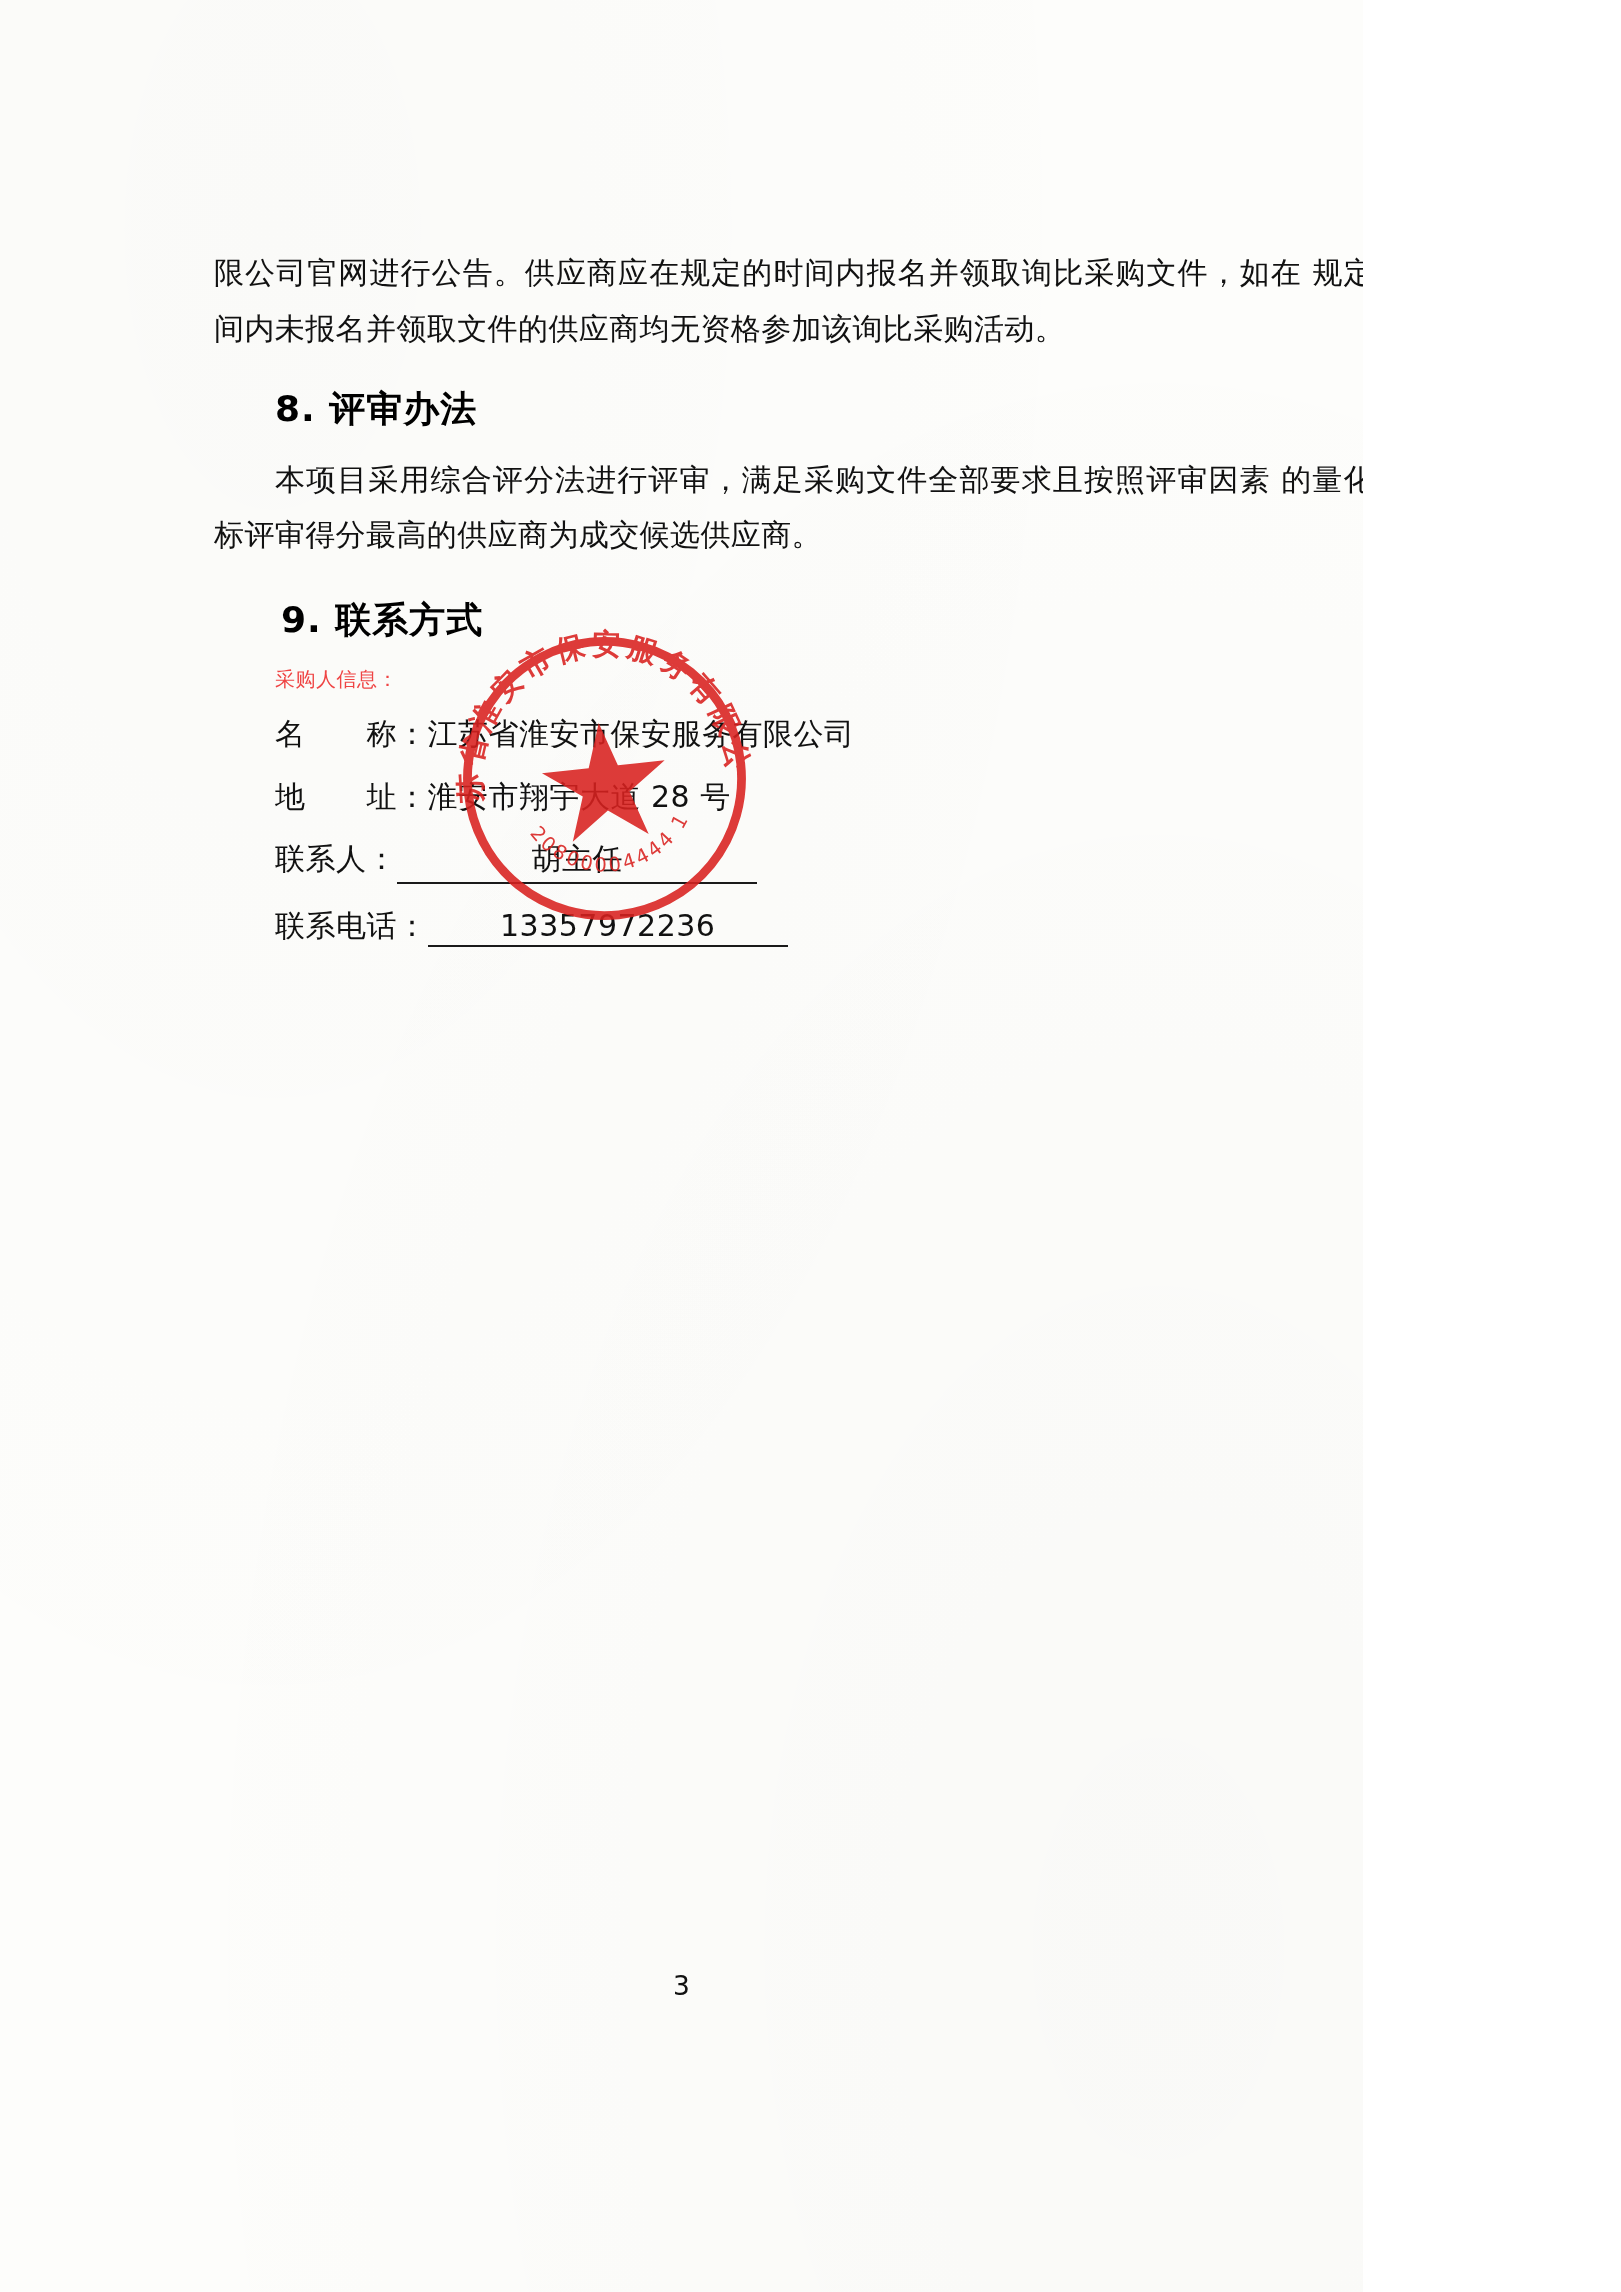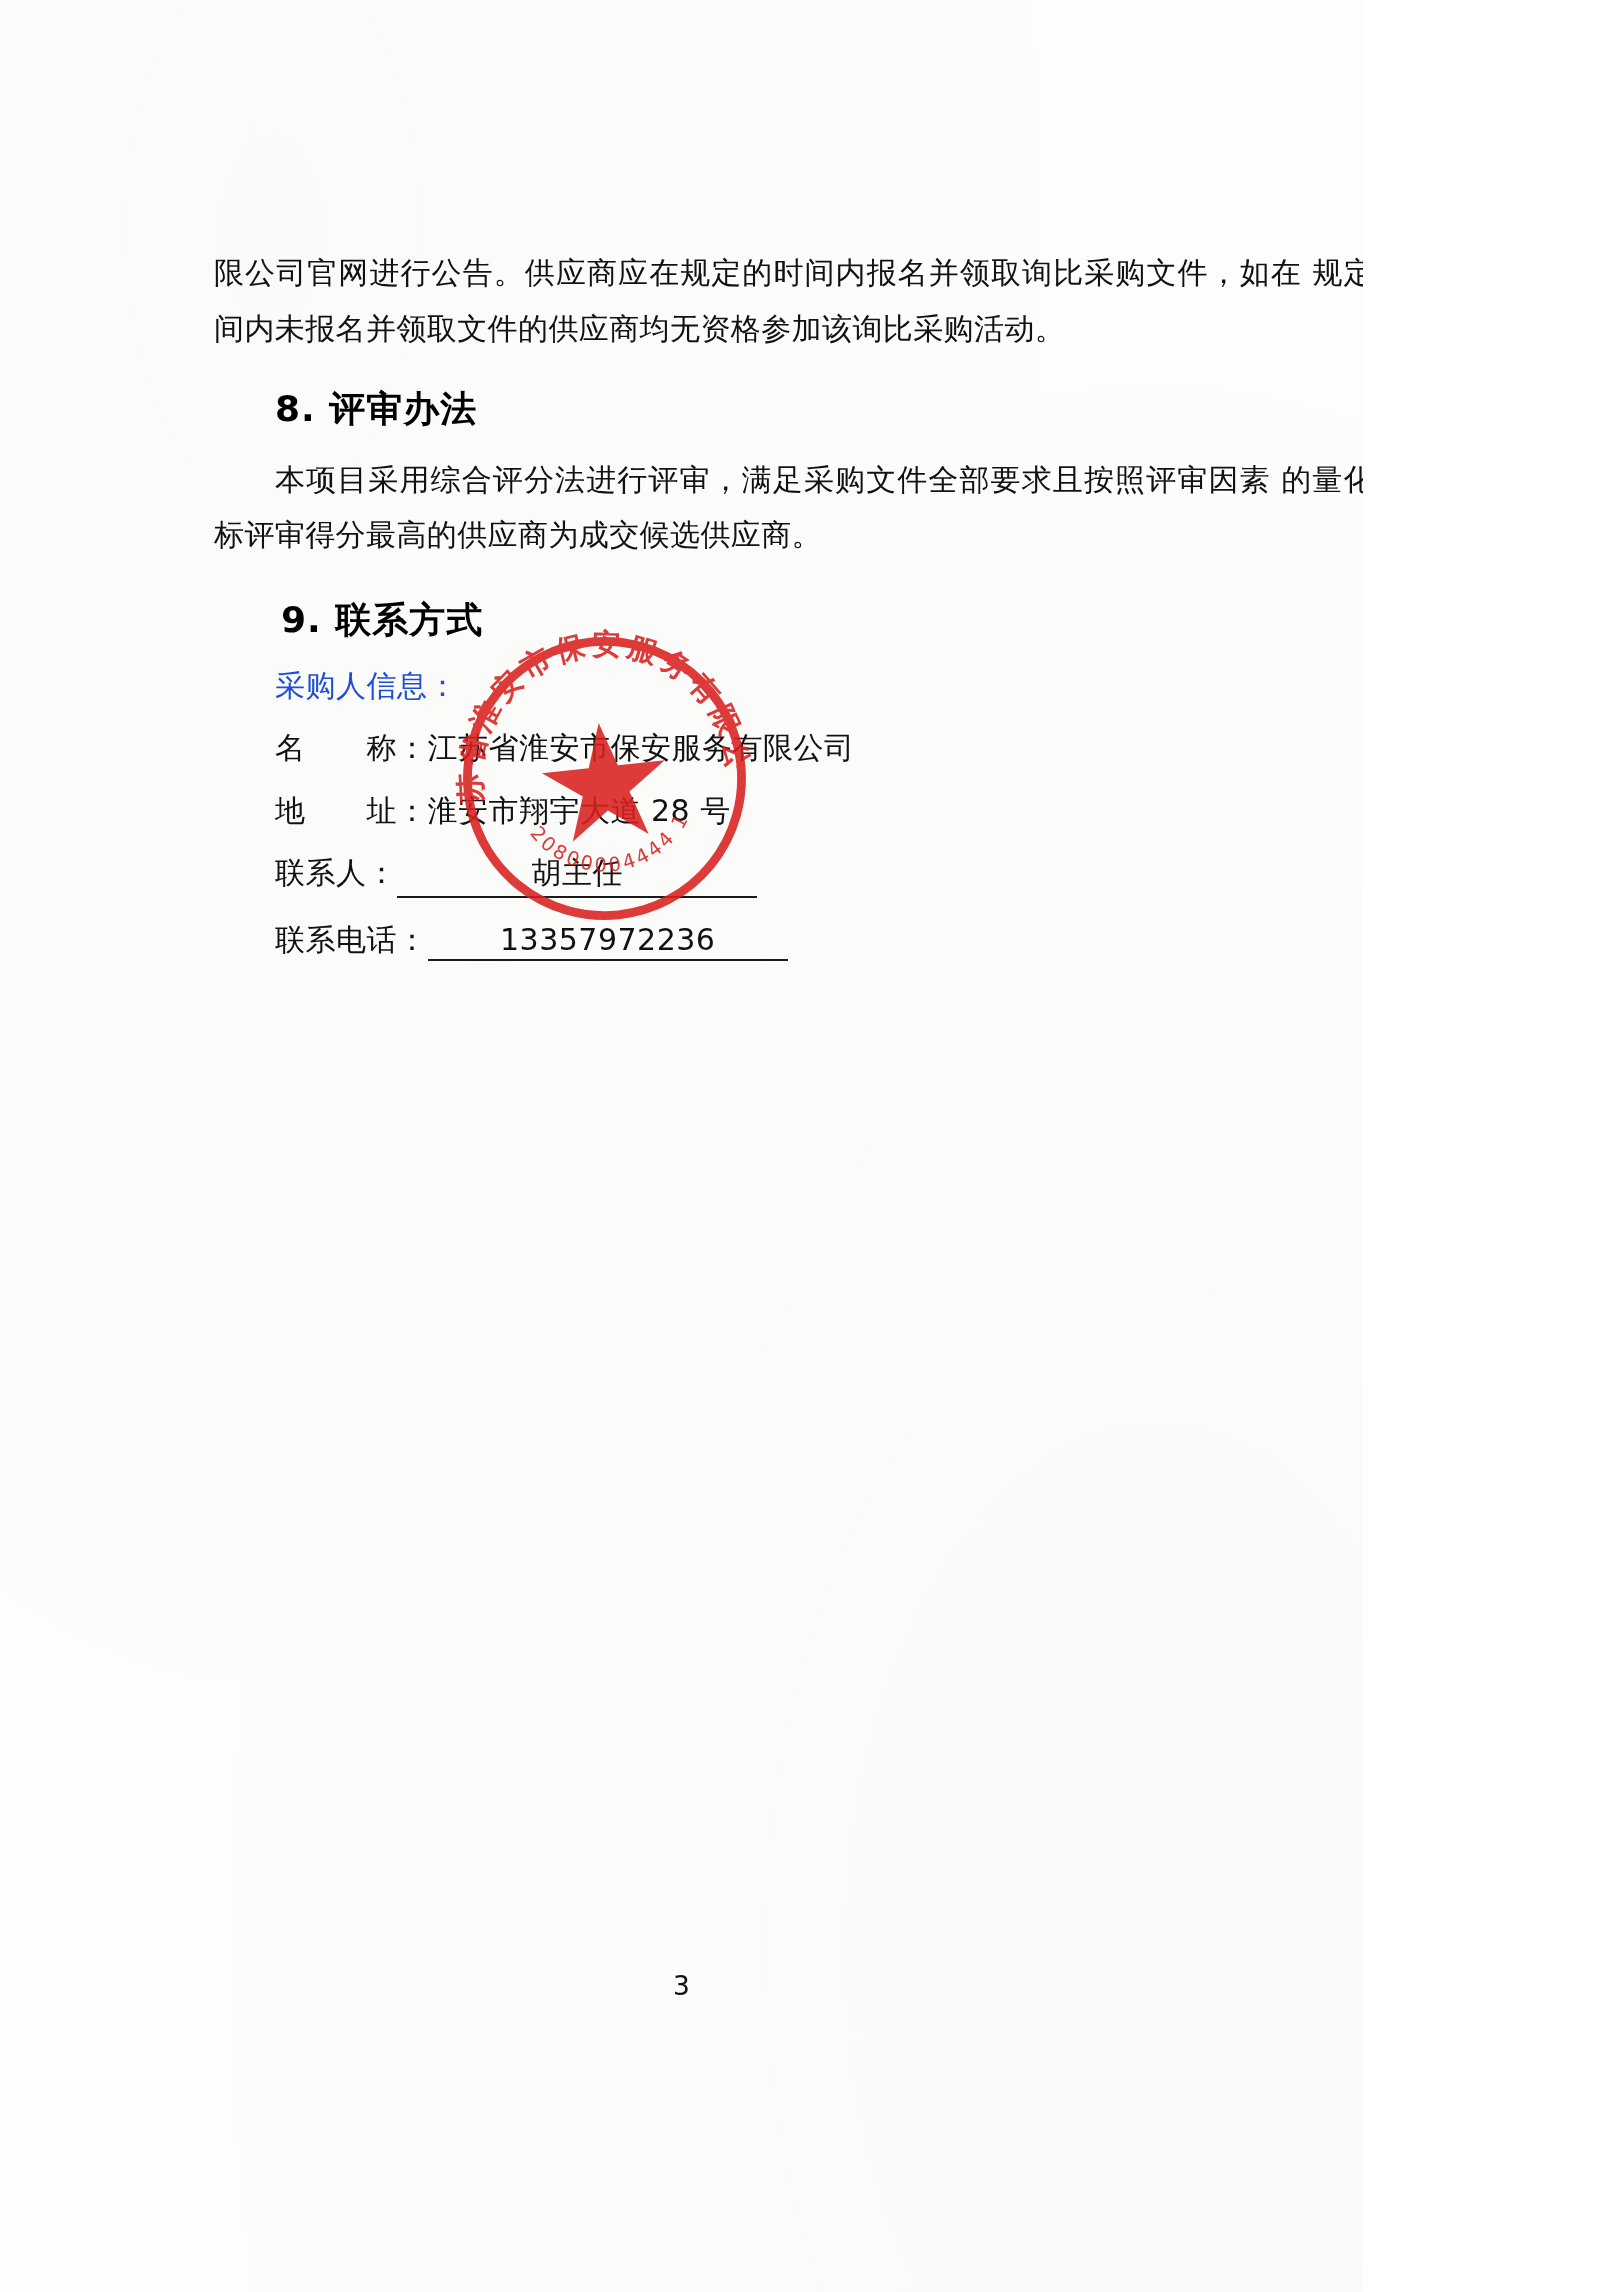--- a/index.html
+++ b/index.html
@@ -47,22 +47,22 @@
   .heading {
     font-size: 36px;
     font-weight: bold;
     color: #000;
     margin: 29px 0 17.6px 0;
     letter-spacing: 1px;
   }
   .heading.h8 { margin-left: 61px; }
   .heading.h9 { margin-left: 67px; margin-top: 33px; margin-bottom: 21px;}
   .info-line {
-    font-size: 30px;
-    color: #1d4ed8;
+    font-size: 20px;
+    color: #ef4444;
     margin: 0 0 21.6px 0;
     letter-spacing: 0.5px;
     white-space: pre;
     margin-left: 61px;
   }
   .kv {
     display: flex;
     align-items: baseline;
     margin-left: 61px;
     margin-bottom: 21.6px;

